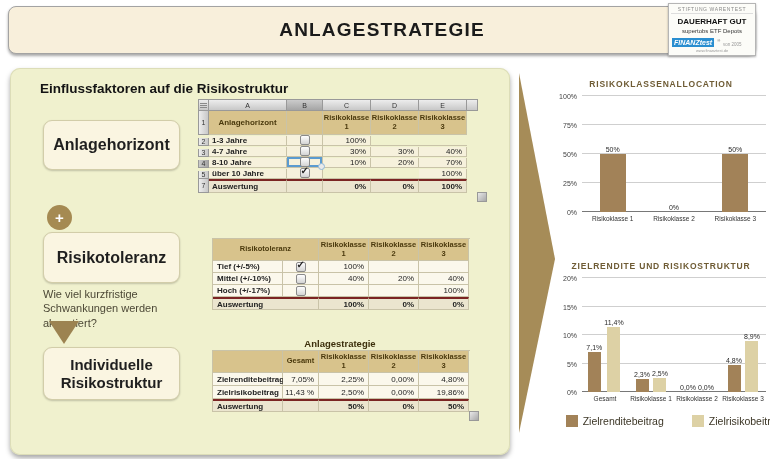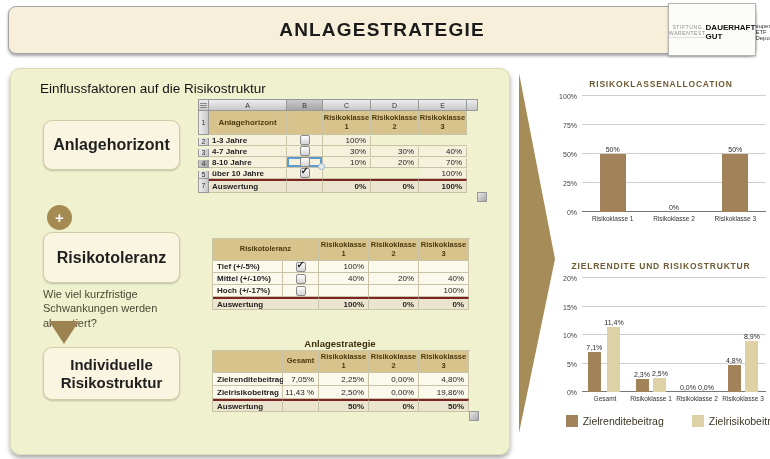--- a/index.html
+++ b/index.html
@@ -6,35 +6,35 @@
   .stage{position:relative;width:770px;height:459px;background:#ffffff;overflow:hidden;
          font-family:"Liberation Sans",sans-serif;}
 
   
   .header-bar{position:absolute;left:8px;top:6px;width:746px;height:46px;background:#f8efdb;
               border:1px solid #a3a3a3;border-radius:8px;box-shadow:0 2px 3px rgba(0,0,0,.35);
               display:flex;align-items:center;justify-content:center;}
   .header-title{font-size:19px;font-weight:bold;letter-spacing:1.2px;color:#1b1b1b;}
   .badge{position:absolute;left:668px;top:3px;width:88px;height:53px;background:#fcfcf8;
          border:1px solid #b5b5b5;box-shadow:0 1px 2px rgba(0,0,0,.3);
-         display:flex;align-items:center;box-sizing:border-box;padding-top:2px;}
+         display:flex;flex-direction:column;align-items:center;box-sizing:border-box;padding-top:2px;}
   .badge-top{font-size:5px;letter-spacing:.6px;color:#8a8a8a;text-transform:uppercase;
              border-bottom:1px solid #ddd;width:82px;text-align:center;padding-bottom:1px;}
   .badge-grade{font-size:8px;font-weight:bold;color:#111;margin-top:3px;}
   .badge-sub{font-size:6px;color:#333;margin-top:2px;}
   .badge-logo-row{display:flex;align-items:flex-start;gap:3px;margin-top:4px;align-self:flex-start;margin-left:3px;}
   .badge-logo{background:#2a8ed0;color:#fff;font-size:7px;font-weight:bold;font-style:italic;padding:1px 2px;}
   .badge-reg{font-size:4px;color:#555;}
   .badge-note{font-size:4.5px;color:#999;margin-top:4px;}
   .badge-url{font-size:4px;color:#9a9a9a;margin-top:1px;}
 
   
   .panel{position:absolute;left:10px;top:68px;width:500px;height:387px;background:#f0f1ce;
          border-radius:10px;box-shadow:0 3px 5px rgba(0,0,0,.35), inset 0 0 0 1px #dcddb8;}
-  .panel-heading{position:absolute;left:30px;top:13px;font-size:13.5px;font-weight:normal;color:#141414;}
+  .panel-heading{position:absolute;left:30px;top:13px;font-size:13.5px;font-weight:bold;color:#141414;}
 
   .step-box{position:absolute;background:#faf5e1;border:1px solid #d2cda9;border-radius:9px;
             box-shadow:0 1px 2px rgba(0,0,0,.2);display:flex;align-items:center;justify-content:center;
             text-align:center;color:#1f1f1f;cursor:default;}
   .box1{left:33px;top:52px;width:135px;height:48px;font-size:16px;font-weight:600;}
   .box2{left:33px;top:164px;width:135px;height:49px;font-size:16px;font-weight:600;}
   .box3{left:33px;top:279px;width:135px;height:51px;font-size:15px;font-weight:600;line-height:1.2;}
   .step-caption{position:absolute;font-size:11px;color:#4c4836;line-height:1.3;width:152px;}
   .cap1{left:33px;top:107px;}
   .cap2{left:33px;top:219px;}

